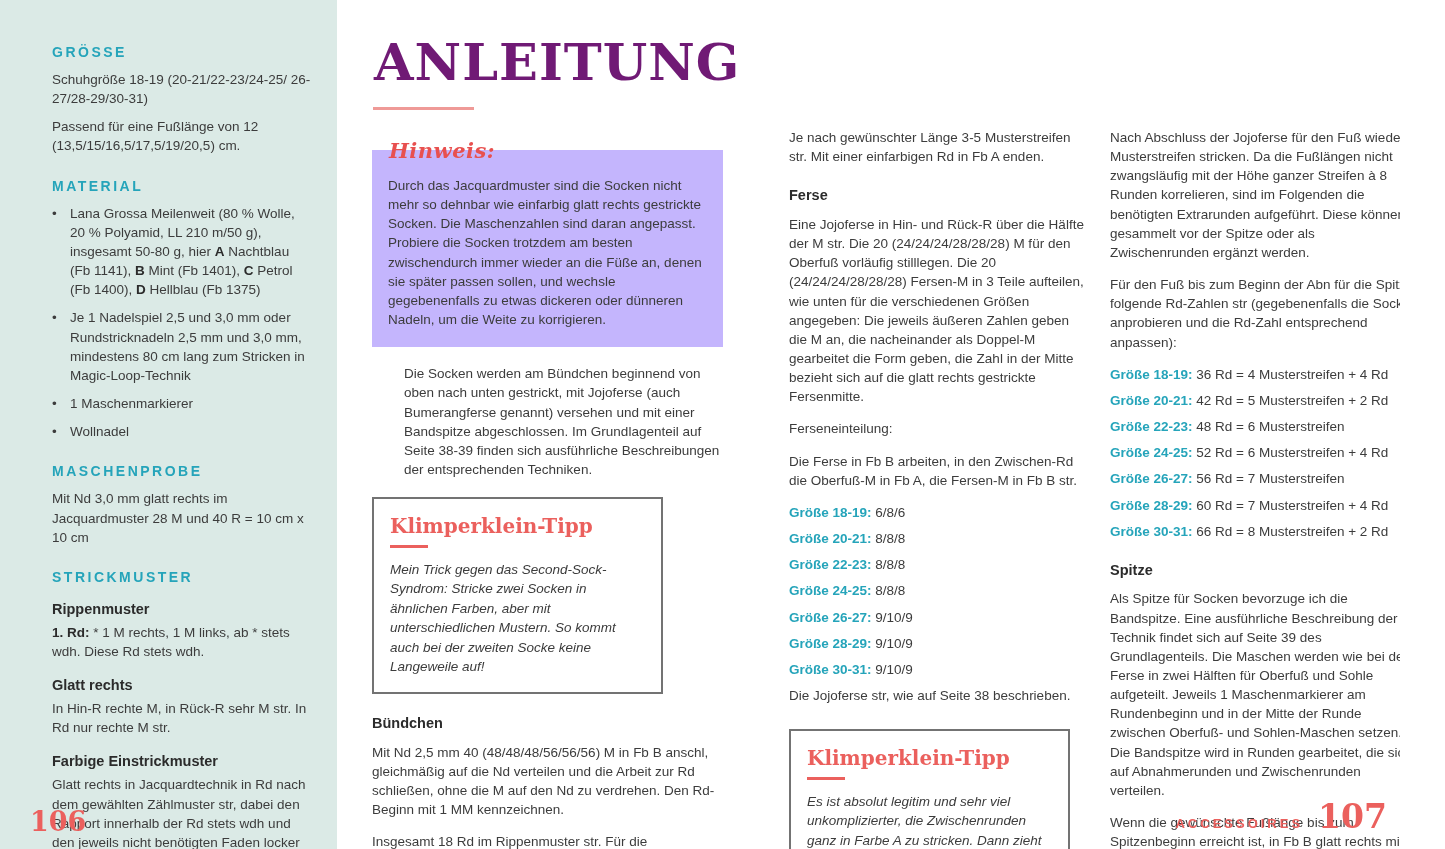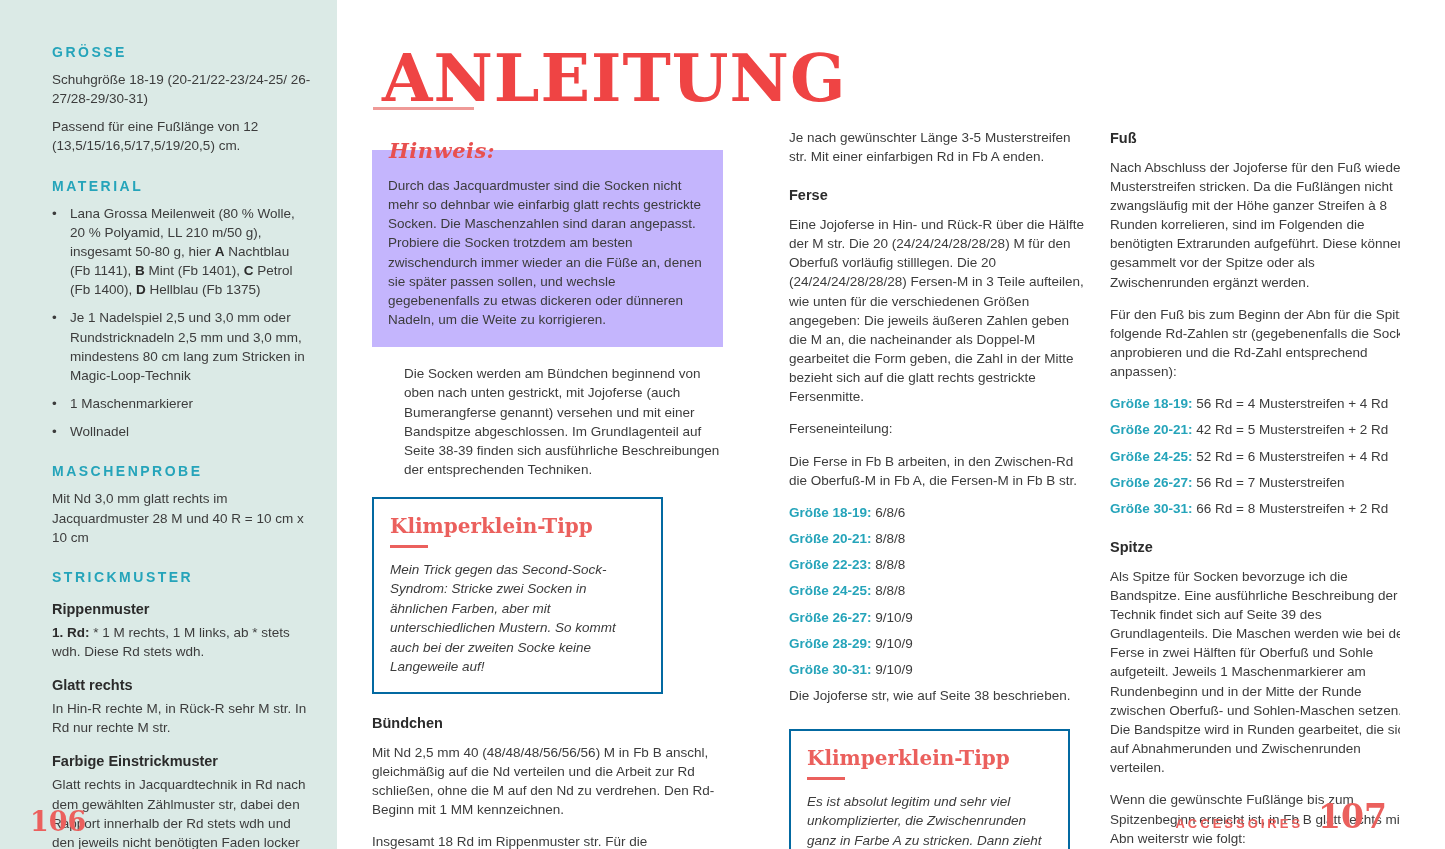--- a/index.html
+++ b/index.html
@@ -22,23 +22,23 @@
   .bullet .dot { width:18px; flex:none; }
   .bullet .dot::before { content:"\2022"; }
   .sub-h { font-weight:bold; font-size:14.5px; color:#2b2b2b; margin:16px 0 6px; }
   .b { font-weight:bold; color:#2b2b2b; }
   .pn-left {
     position:absolute; left:30px; bottom:12px; color:#eb605d;
     font-family:"DejaVu Serif", serif; font-weight:bold; font-size:27px;
   }
   
   .page-title {
-    position:absolute; left:370px; top:28px; color:#ef4444;
-    font-family:"DejaVu Serif", serif; font-weight:bold; font-size:65px;
-    letter-spacing:1px; margin:12px;
+    position:absolute; left:370px; top:28px; color:#701a75;
+    font-family:"DejaVu Serif", serif; font-weight:bold; font-size:51px;
+    letter-spacing:1px; margin:4px;
   }
   .title-underline {
     position:absolute; left:373px; top:107px; width:101px; height:3px;
     background:#ef9a97;
   }
   .col { position:absolute; font-size:13.5px; line-height:1.42; }
   .col2 { left:372px; top:126px; width:351px; }
   .col3 { left:789px; top:128px; width:300px; }
   .col4 { left:1110px; top:128px; width:307px; }
   .p { margin:0 0 13px; }
@@ -47,21 +47,21 @@
   .hinweis-label {
     position:absolute; top:-14px; left:17px; color:#e8504f;
     font-family:"DejaVu Serif", serif; font-style:italic; font-weight:bold;
     font-size:21px; letter-spacing:0.5px;
   }
   .hinweis-box { background:#c4b5fd; padding:26px 16px 18px; }
   .hinweis-box p { margin:0; }
   .intro { margin-top:17px;margin-left:32px; }
   
   .tipp {
-    border:2px solid #0369a1; box-sizing:border-box; background:#fff;
+    border:2px solid #737373; box-sizing:border-box; background:#fff;
     padding:13px 16px 15px; margin-top:18px;
   }
   .tipp-1 { width:291px; }
   .tipp-2 { width:281px; margin-top:24px; }
   .tipp-h {
     font-family:"DejaVu Serif", serif; font-weight:bold; font-size:20px;
     color:#eb605d; margin:0 0 12px; padding-bottom:7px; position:relative;
   }
   .tipp-h::after {
     content:""; position:absolute; left:0; bottom:0; width:38px; height:3px;
@@ -167,28 +167,29 @@
 
     <p class="p mt6">Die Jojoferse str, wie auf Seite 38 beschrieben.</p>
 
     <div class="tipp tipp-2">
       <h3 class="tipp-h">Klimperklein-Tipp</h3>
       <p class="tipp-body">Es ist absolut legitim und sehr viel unkomplizierter, die Zwischenrunden ganz in Farbe A zu stricken. Dann zieht sich ein 2 Maschen hoher Streifen über die Vorderseite der Socke; dafür müssen einige Fadenenden weniger vernäht werden.</p>
     </div>
   </div>
 
   <div class="col col4">
-    <h3 class="sec-h first">Fuß</h3>
     <p class="p">Nach Abschluss der Jojoferse für den Fuß wieder Musterstreifen stricken. Da die Fußlängen nicht zwangsläufig mit der Höhe ganzer Streifen à 8 Runden korrelieren, sind im Folgenden die benötigten Extrarunden aufgeführt. Diese können gesammelt vor der Spitze oder als Zwischenrunden ergänzt werden.</p>
     <p class="p">Für den Fuß bis zum Beginn der Abn für die Spitze folgende Rd-Zahlen str (gegebenenfalls die Socke anprobieren und die Rd-Zahl entsprechend anpassen):</p>
 
-    <div class="size-row"><span class="size-label">Größe 18-19:</span><span> 56 Rd = 4 Musterstreifen + 4 Rd</span></div>
+    <div class="size-row"><span class="size-label">Größe 18-19:</span><span> 36 Rd = 4 Musterstreifen + 4 Rd</span></div>
     <div class="size-row"><span class="size-label">Größe 20-21:</span><span> 42 Rd = 5 Musterstreifen + 2 Rd</span></div>
+    <div class="size-row"><span class="size-label">Größe 22-23:</span><span> 48 Rd = 6 Musterstreifen</span></div>
     <div class="size-row"><span class="size-label">Größe 24-25:</span><span> 52 Rd = 6 Musterstreifen + 4 Rd</span></div>
     <div class="size-row"><span class="size-label">Größe 26-27:</span><span> 56 Rd = 7 Musterstreifen</span></div>
+    <div class="size-row"><span class="size-label">Größe 28-29:</span><span> 60 Rd = 7 Musterstreifen + 4 Rd</span></div>
     <div class="size-row"><span class="size-label">Größe 30-31:</span><span> 66 Rd = 8 Musterstreifen + 2 Rd</span></div>
 
     <h3 class="sec-h">Spitze</h3>
     <p class="p">Als Spitze für Socken bevorzuge ich die Bandspitze. Eine ausführliche Beschreibung der Technik findet sich auf Seite 39 des Grundlagenteils. Die Maschen werden wie bei der Ferse in zwei Hälften für Oberfuß und Sohle aufgeteilt. Jeweils 1 Maschenmarkierer am Rundenbeginn und in der Mitte der Runde zwischen Oberfuß- und Sohlen-Maschen setzen. Die Bandspitze wird in Runden gearbeitet, die sich auf Abnahmerunden und Zwischenrunden verteilen.</p>
     <p class="p">Wenn die gewünschte Fußlänge bis zum Spitzenbeginn erreicht ist, in Fb B glatt rechts mit Abn weiterstr wie folgt:</p>
 
   </div>
 
   <div class="footer-right">
     <span class="footer-cat">ACCESSOIRES</span>

